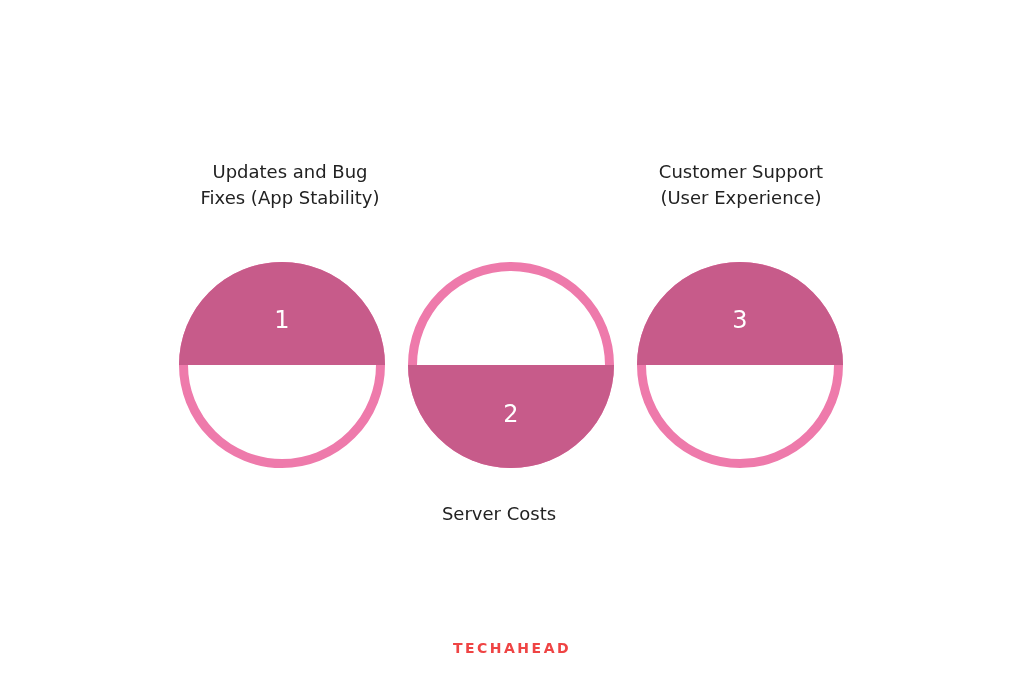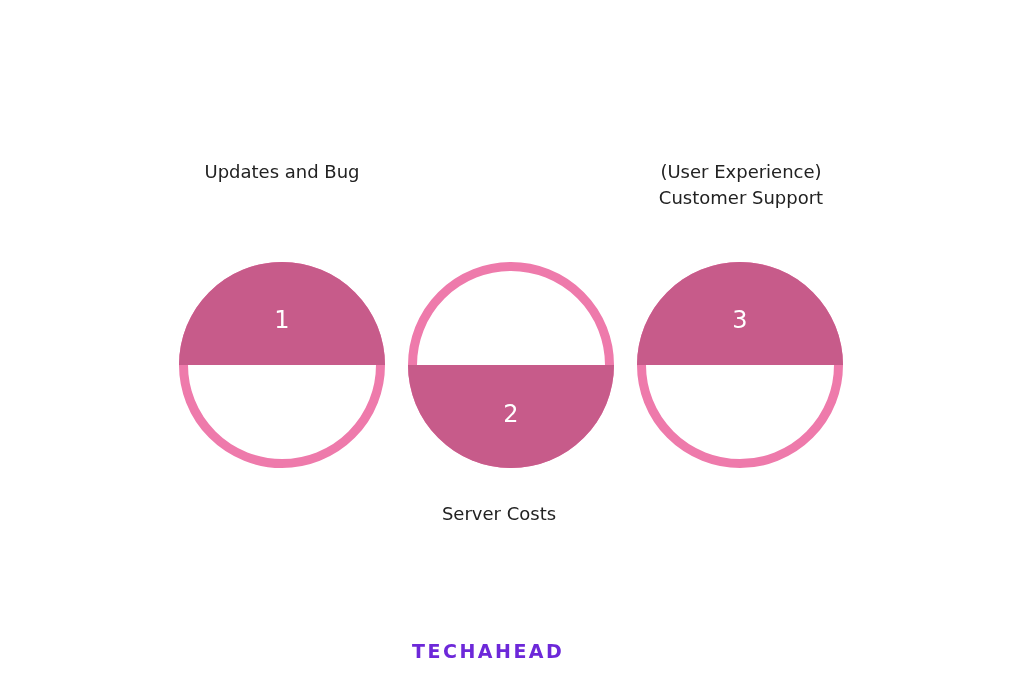--- a/index.html
+++ b/index.html
@@ -1,26 +1,27 @@
 <!DOCTYPE html>
 <html><head>
 <meta charset="utf-8">
 <style>
   html, body { margin:0; padding:0; background:#ffffff; }
   body { width:1024px; height:682px; position:relative; overflow:hidden; font-family:"DejaVu Sans", sans-serif; }
   .label { position:absolute; width:260px; text-align:center; color:#222; font-size:18px; line-height:26px; }
   .circle { position:absolute; width:206px; height:206px; }
   .num { position:absolute; left:0; width:100%; text-align:center; color:#fff; font-size:24px; }
-  .logo { position:absolute; left:412px; top:640px; width:200px; font-family:"DejaVu Sans", sans-serif; font-weight:bold; font-size:19px; letter-spacing:2.5px; color:#6d28d9; }
+  .logo { position:absolute; left:412px; top:640px; width:200px; text-align:center; font-family:"DejaVu Sans", sans-serif; font-weight:bold; font-size:14px; letter-spacing:2.5px; color:#ef4444; }
 </style>
 </head>
 <body>
 
-<div class="label" style="left:152px; top:159px;">
+<div class="label" style="left:160px; top:159px;">
   <div>Updates and Bug</div>
+  <div>Fixes (App Stability)</div>
 </div>
 <div class="circle" style="left:179px; top:262px;">
   <svg width="206" height="206" viewBox="0 0 206 206">
     <circle cx="103" cy="103" r="98.5" fill="#fff" stroke="#EE7AAB" stroke-width="9"></circle>
     <path d="M0,103 A103,103 0 0 1 206,103 Z" fill="#C75B8A"></path>
   </svg>
   <div class="num" style="top:44px;">1</div>
 </div>
 
 <div class="circle" style="left:408px; top:262px;">
@@ -28,22 +29,22 @@
     <circle cx="103" cy="103" r="98.5" fill="#fff" stroke="#EE7AAB" stroke-width="9"></circle>
     <path d="M0,103 A103,103 0 0 0 206,103 Z" fill="#C75B8A"></path>
   </svg>
   <div class="num" style="top:138px;">2</div>
 </div>
 <div class="label" style="left:369px; top:501px;">
   <div>Server Costs</div>
 </div>
 
 <div class="label" style="left:611px; top:159px;">
+  <div>Customer Support</div>
   <div>(User Experience)</div>
-  <div>Customer Support</div>
 </div>
 <div class="circle" style="left:637px; top:262px;">
   <svg width="206" height="206" viewBox="0 0 206 206">
     <circle cx="103" cy="103" r="98.5" fill="#fff" stroke="#EE7AAB" stroke-width="9"></circle>
     <path d="M0,103 A103,103 0 0 1 206,103 Z" fill="#C75B8A"></path>
   </svg>
   <div class="num" style="top:44px;">3</div>
 </div>
 
 <div class="logo">TECHAHEAD</div>

